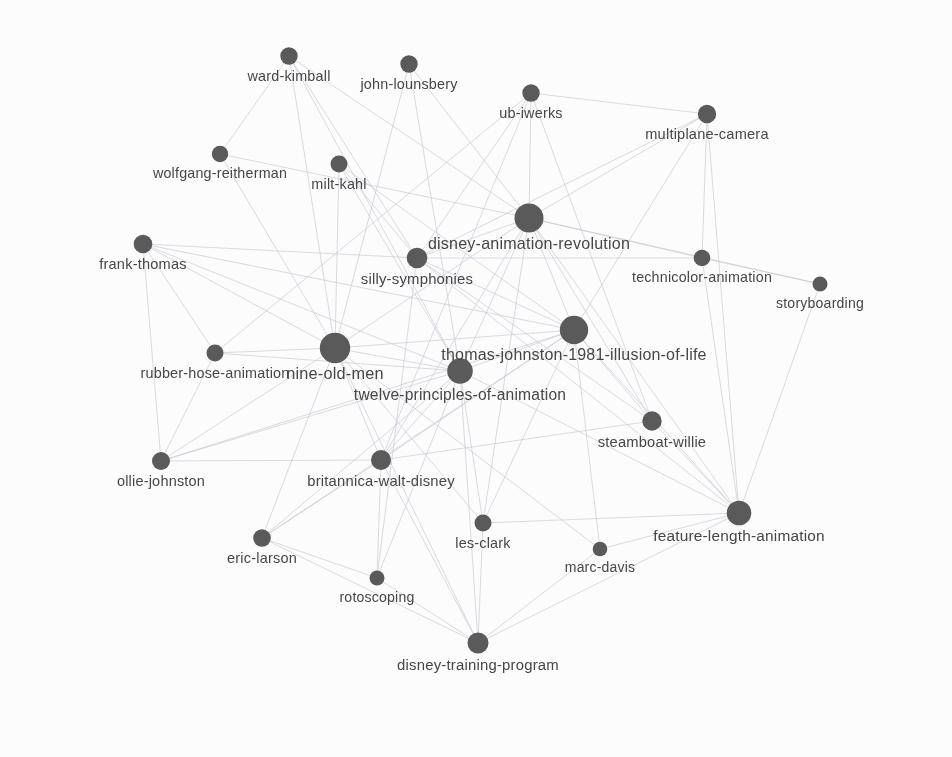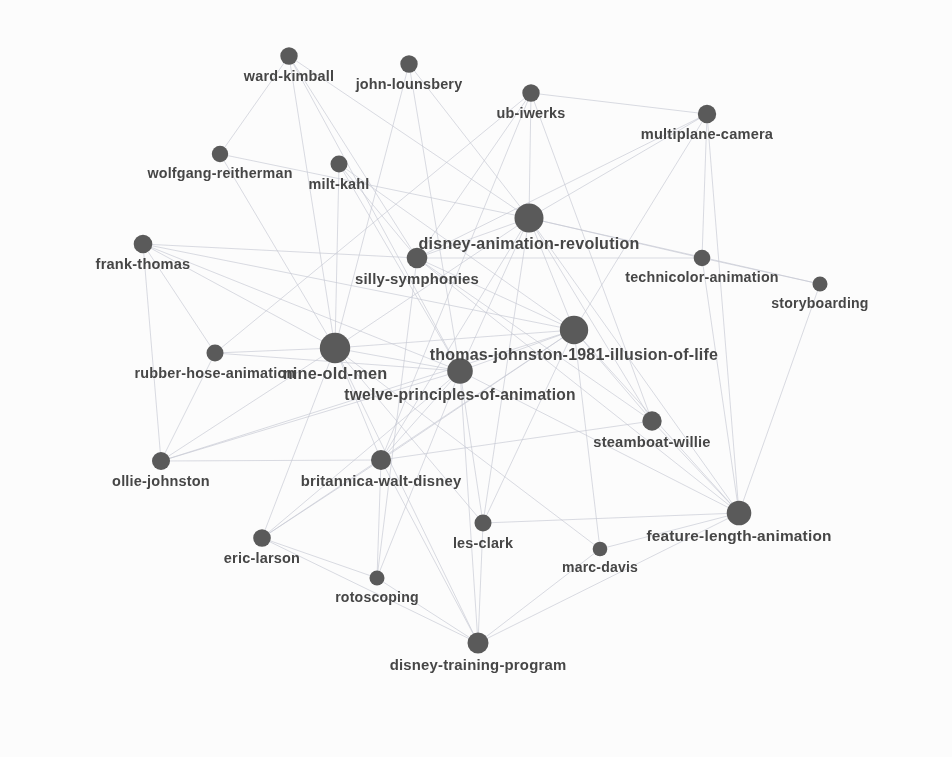--- a/index.html
+++ b/index.html
@@ -8,21 +8,20 @@
     background: #fcfcfc;
     width: 952px;
     height: 757px;
     overflow: hidden;
     font-family: "Liberation Sans", sans-serif;
   }
   .graph-wrap {
     position: relative;
     width: 952px;
     height: 757px;
-    font-weight: bold;
   }
   svg {
     display: block;
   }
   svg text {
     font-family: "Liberation Sans", sans-serif;
     letter-spacing: 0.2px;
   }
   svg circle {
     cursor: pointer;

